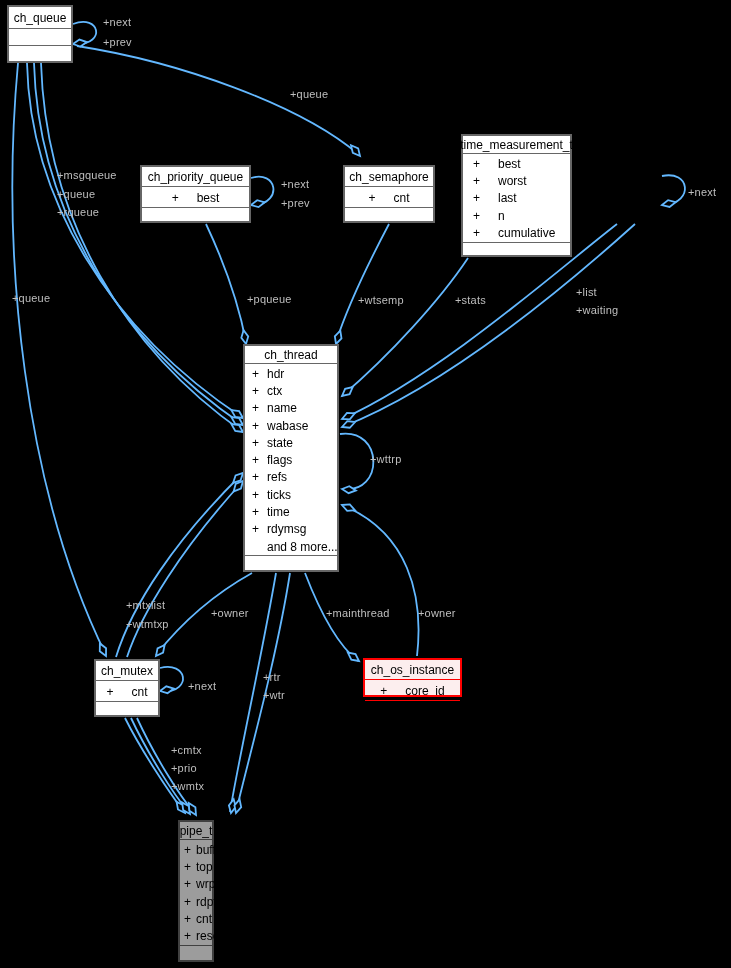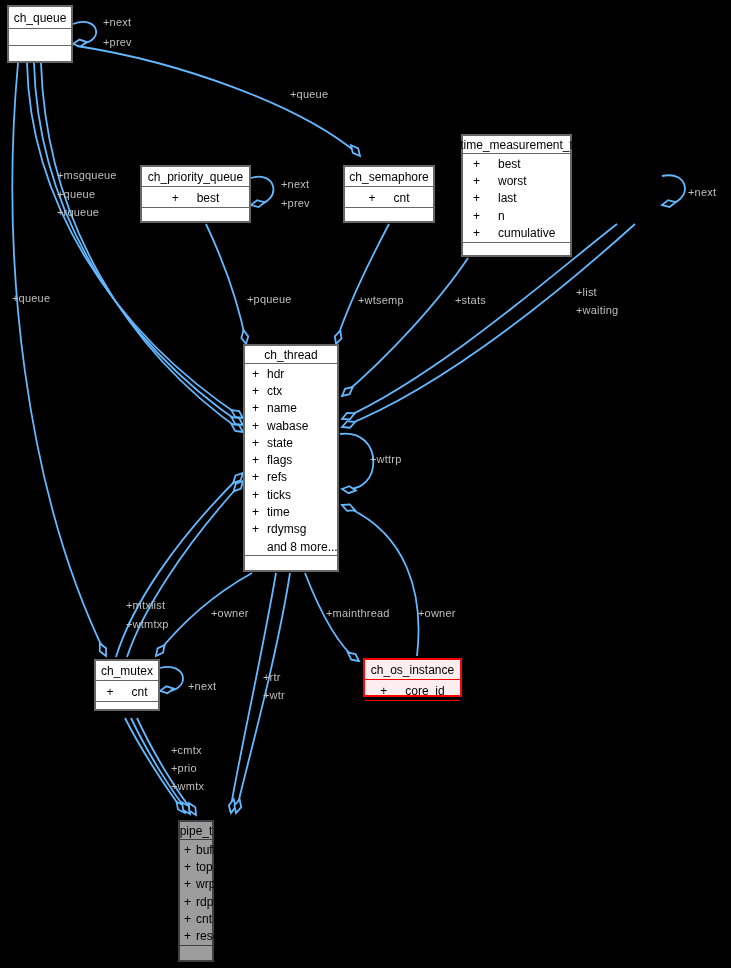--- a/index.html
+++ b/index.html
@@ -176,21 +176,21 @@
           <span>time</span>
         </div>
         <div class="uml-row" style="height: 17.3px; padding-left: 7px;">
           <span class="plus" style="width: 15px;">+</span>
           <span>rdymsg</span>
         </div>
         <div class="uml-row more-row" style="height: 17.3px;">and 8 more...</div>
       </div>
       <div class="uml-bottom"></div>
     </div>
-    <div class="uml-box" style="left: 94px; top: 659px; width: 66px; height: 52px; --bg: #ffffff; --bc: #666666; --fg: #000000;">
+    <div class="uml-box" style="left: 94px; top: 659px; width: 66px; height: 58px; --bg: #ffffff; --bc: #666666; --fg: #000000;">
       <div class="uml-title" style="height: 19px;">ch_mutex</div>
       <div class="uml-members">
         <div class="uml-row centered" style="height: 19px;">
           <span class="plus">+</span>
           <span>cnt</span>
         </div>
       </div>
       <div class="uml-bottom"></div>
     </div>
     <div class="uml-box" style="left: 363px; top: 658px; width: 99px; height: 39px; --bg: #fceeee; --bc: #ff0000; --fg: #000000;">

